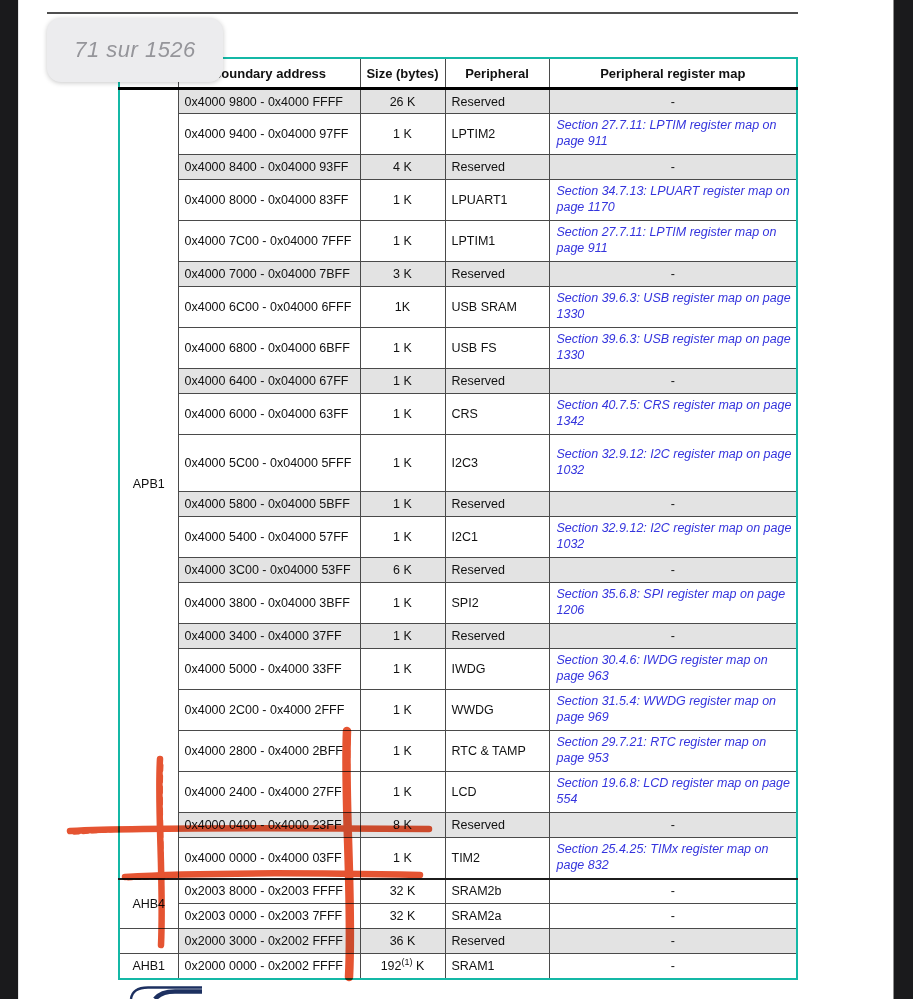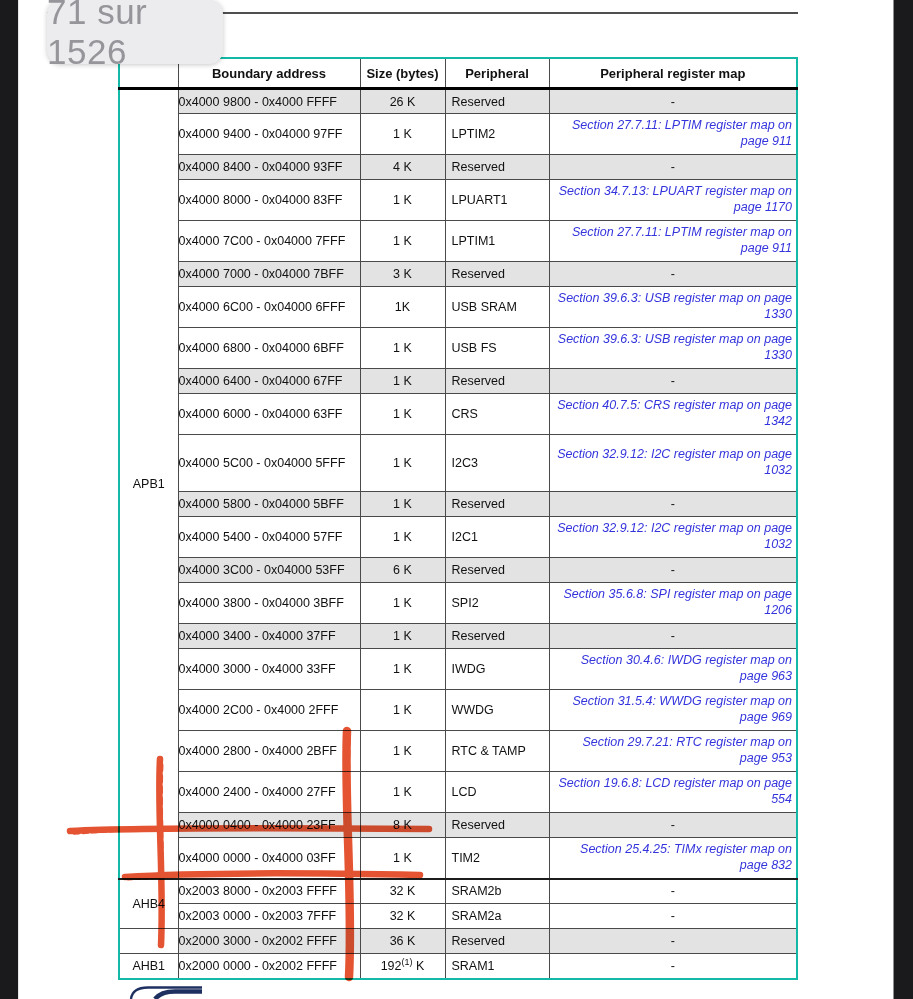--- a/index.html
+++ b/index.html
@@ -34,37 +34,38 @@
   table{
     border-collapse:collapse;table-layout:fixed;width:678px;
     font-size:12.5px;color:#111;background:#fff;
   }
   th,td{border:1px solid var(--border);padding:0;overflow:hidden;}
   table{border:2px solid #14b8a6;}
   thead th{
     height:28px;font-size:13px;font-weight:bold;text-align:center;
     border-bottom:3px solid #000;background:#fff;
   }
-  td.addr{text-align:left;white-space:nowrap;}
+  td.addr{text-align:left;padding-left:6px;white-space:nowrap;}
   td.size{text-align:center;}
   td.periph{text-align:left;padding-left:6px;white-space:nowrap;}
-  td.map{text-align:right;padding:2px 4px 4px 7px;line-height:16px;}
+  td.map{text-align:left;padding:2px 4px 4px 7px;line-height:16px;}
   td.map.dash{text-align:center;padding:0;}
   tr.shaded td{background:var(--shaded);}
   th.bus{font-weight:normal;font-size:12.5px;text-align:center;background:#fff;vertical-align:middle;}
   tr.group-start td,tr.group-start th{border-top:2px solid #1c1c1c;}
   .link{color:var(--link);font-style:italic;}
   sup{font-size:9px;line-height:0;}
   .page-indicator{
-    position:absolute;left:28px;top:0;width:176px;height:64px;
+    position:absolute;left:28px;top:18px;width:176px;height:64px;
     background:var(--ind-bg);border-radius:14px;
     box-shadow:0 1px 5px rgba(0,0,0,0.22);
     display:flex;align-items:center;justify-content:center;
-    font-size:35px;color:var(--ind-text);letter-spacing:0.5px;
+    font-size:22px;color:var(--ind-text);letter-spacing:0.5px;
     z-index:5;
+    font-style:italic;
   }
   .logo-clip{position:absolute;left:109px;top:986px;width:76px;height:13px;overflow:hidden;}
   .annotations{position:absolute;left:0;top:0;width:913px;height:999px;z-index:6;pointer-events:none;mix-blend-mode:multiply;opacity:0.9;}
 </style>
 </head>
 <body>
 
 <div class="page">
 
   <div class="top-rule"></div>
@@ -180,21 +181,21 @@
             <td class="periph">SPI2</td>
             <td class="map"><span class="link">Section 35.6.8: SPI register map on page 1206</span></td>
           </tr>
           <tr class="h-single shaded" style="height: 25px;">
             <td class="addr">0x4000 3400 - 0x4000 37FF</td>
             <td class="size">1 K</td>
             <td class="periph">Reserved</td>
             <td class="map dash">-</td>
           </tr>
           <tr class="" style="height: 41px;">
-            <td class="addr">0x4000 3000 - 0x4000 33FF</td>
+            <td class="addr">0x4000 5000 - 0x4000 33FF</td>
             <td class="size">1 K</td>
             <td class="periph">IWDG</td>
             <td class="map"><span class="link">Section 30.4.6: IWDG register map on page 963</span></td>
           </tr>
           <tr class="" style="height: 41px;">
             <td class="addr">0x4000 2C00 - 0x4000 2FFF</td>
             <td class="size">1 K</td>
             <td class="periph">WWDG</td>
             <td class="map"><span class="link">Section 31.5.4: WWDG register map on page 969</span></td>
           </tr>

